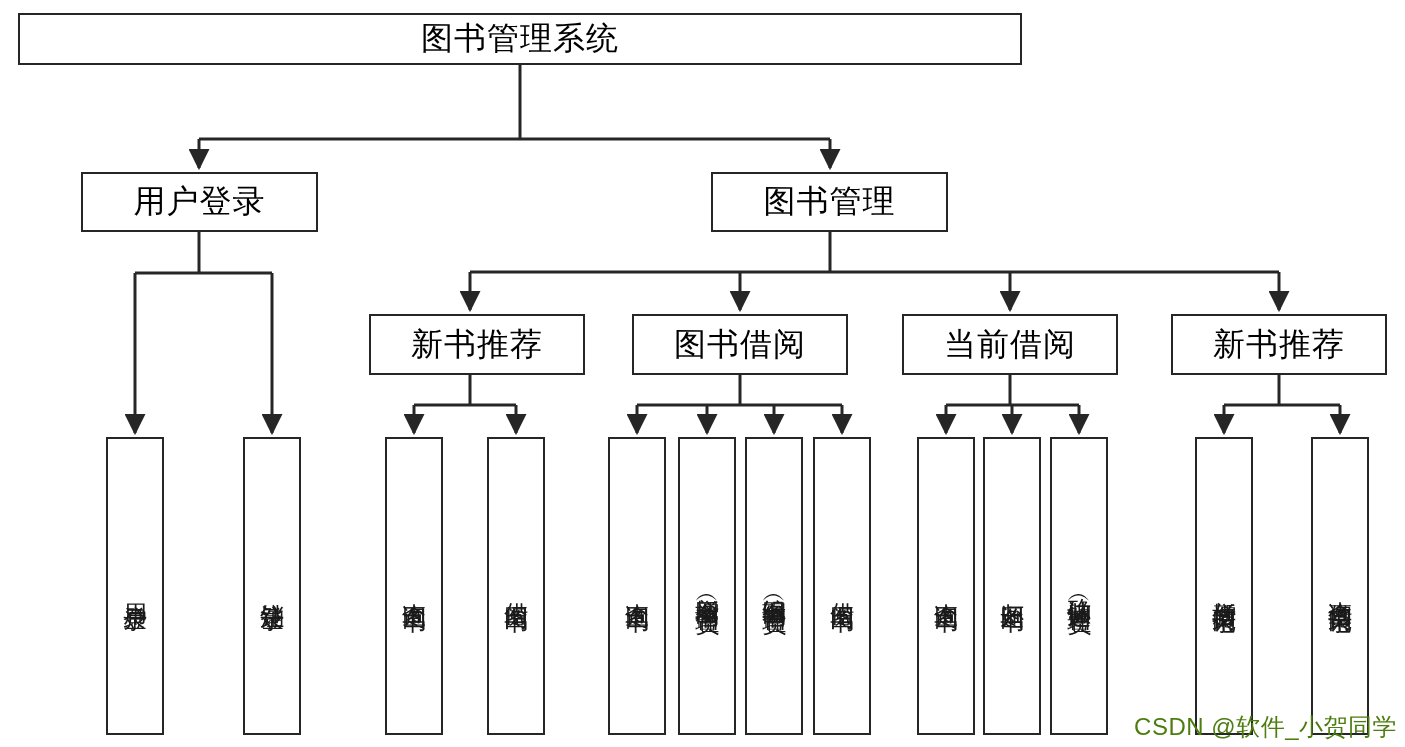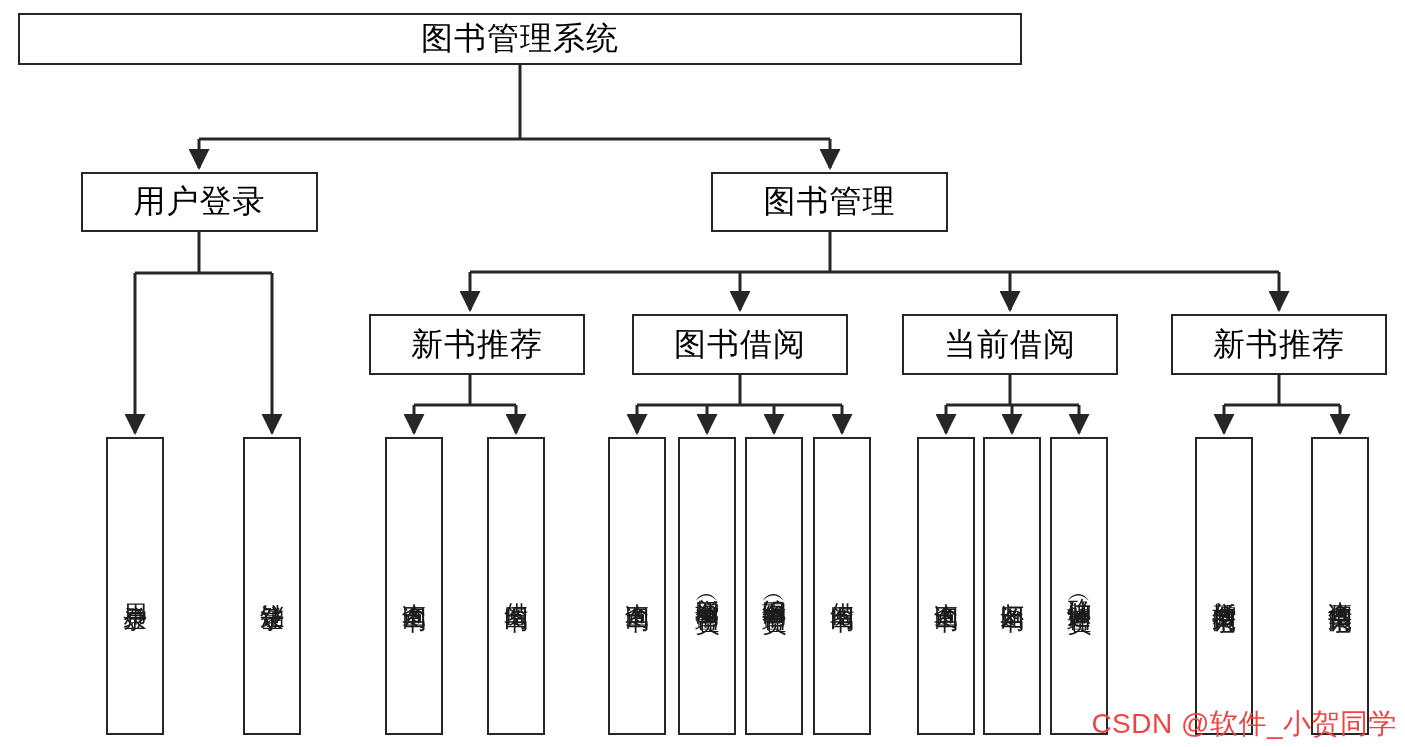--- a/index.html
+++ b/index.html
@@ -52,22 +52,22 @@
   }
   .leafbox {
     align-items: center;
     justify-content: center;
     padding-top: 4px;
   }
   .watermark {
     position: absolute;
     right: 8px;
     bottom: 4px;
-    font-size: 28px;
-    color: #ef4444;
+    font-size: 24px;
+    color: #4d7c0f;
     letter-spacing: 0.5px;
     white-space: nowrap;
     user-select: none;
   }
 </style>
 </head>
 <body>
 
 <div id="canvas">
 

